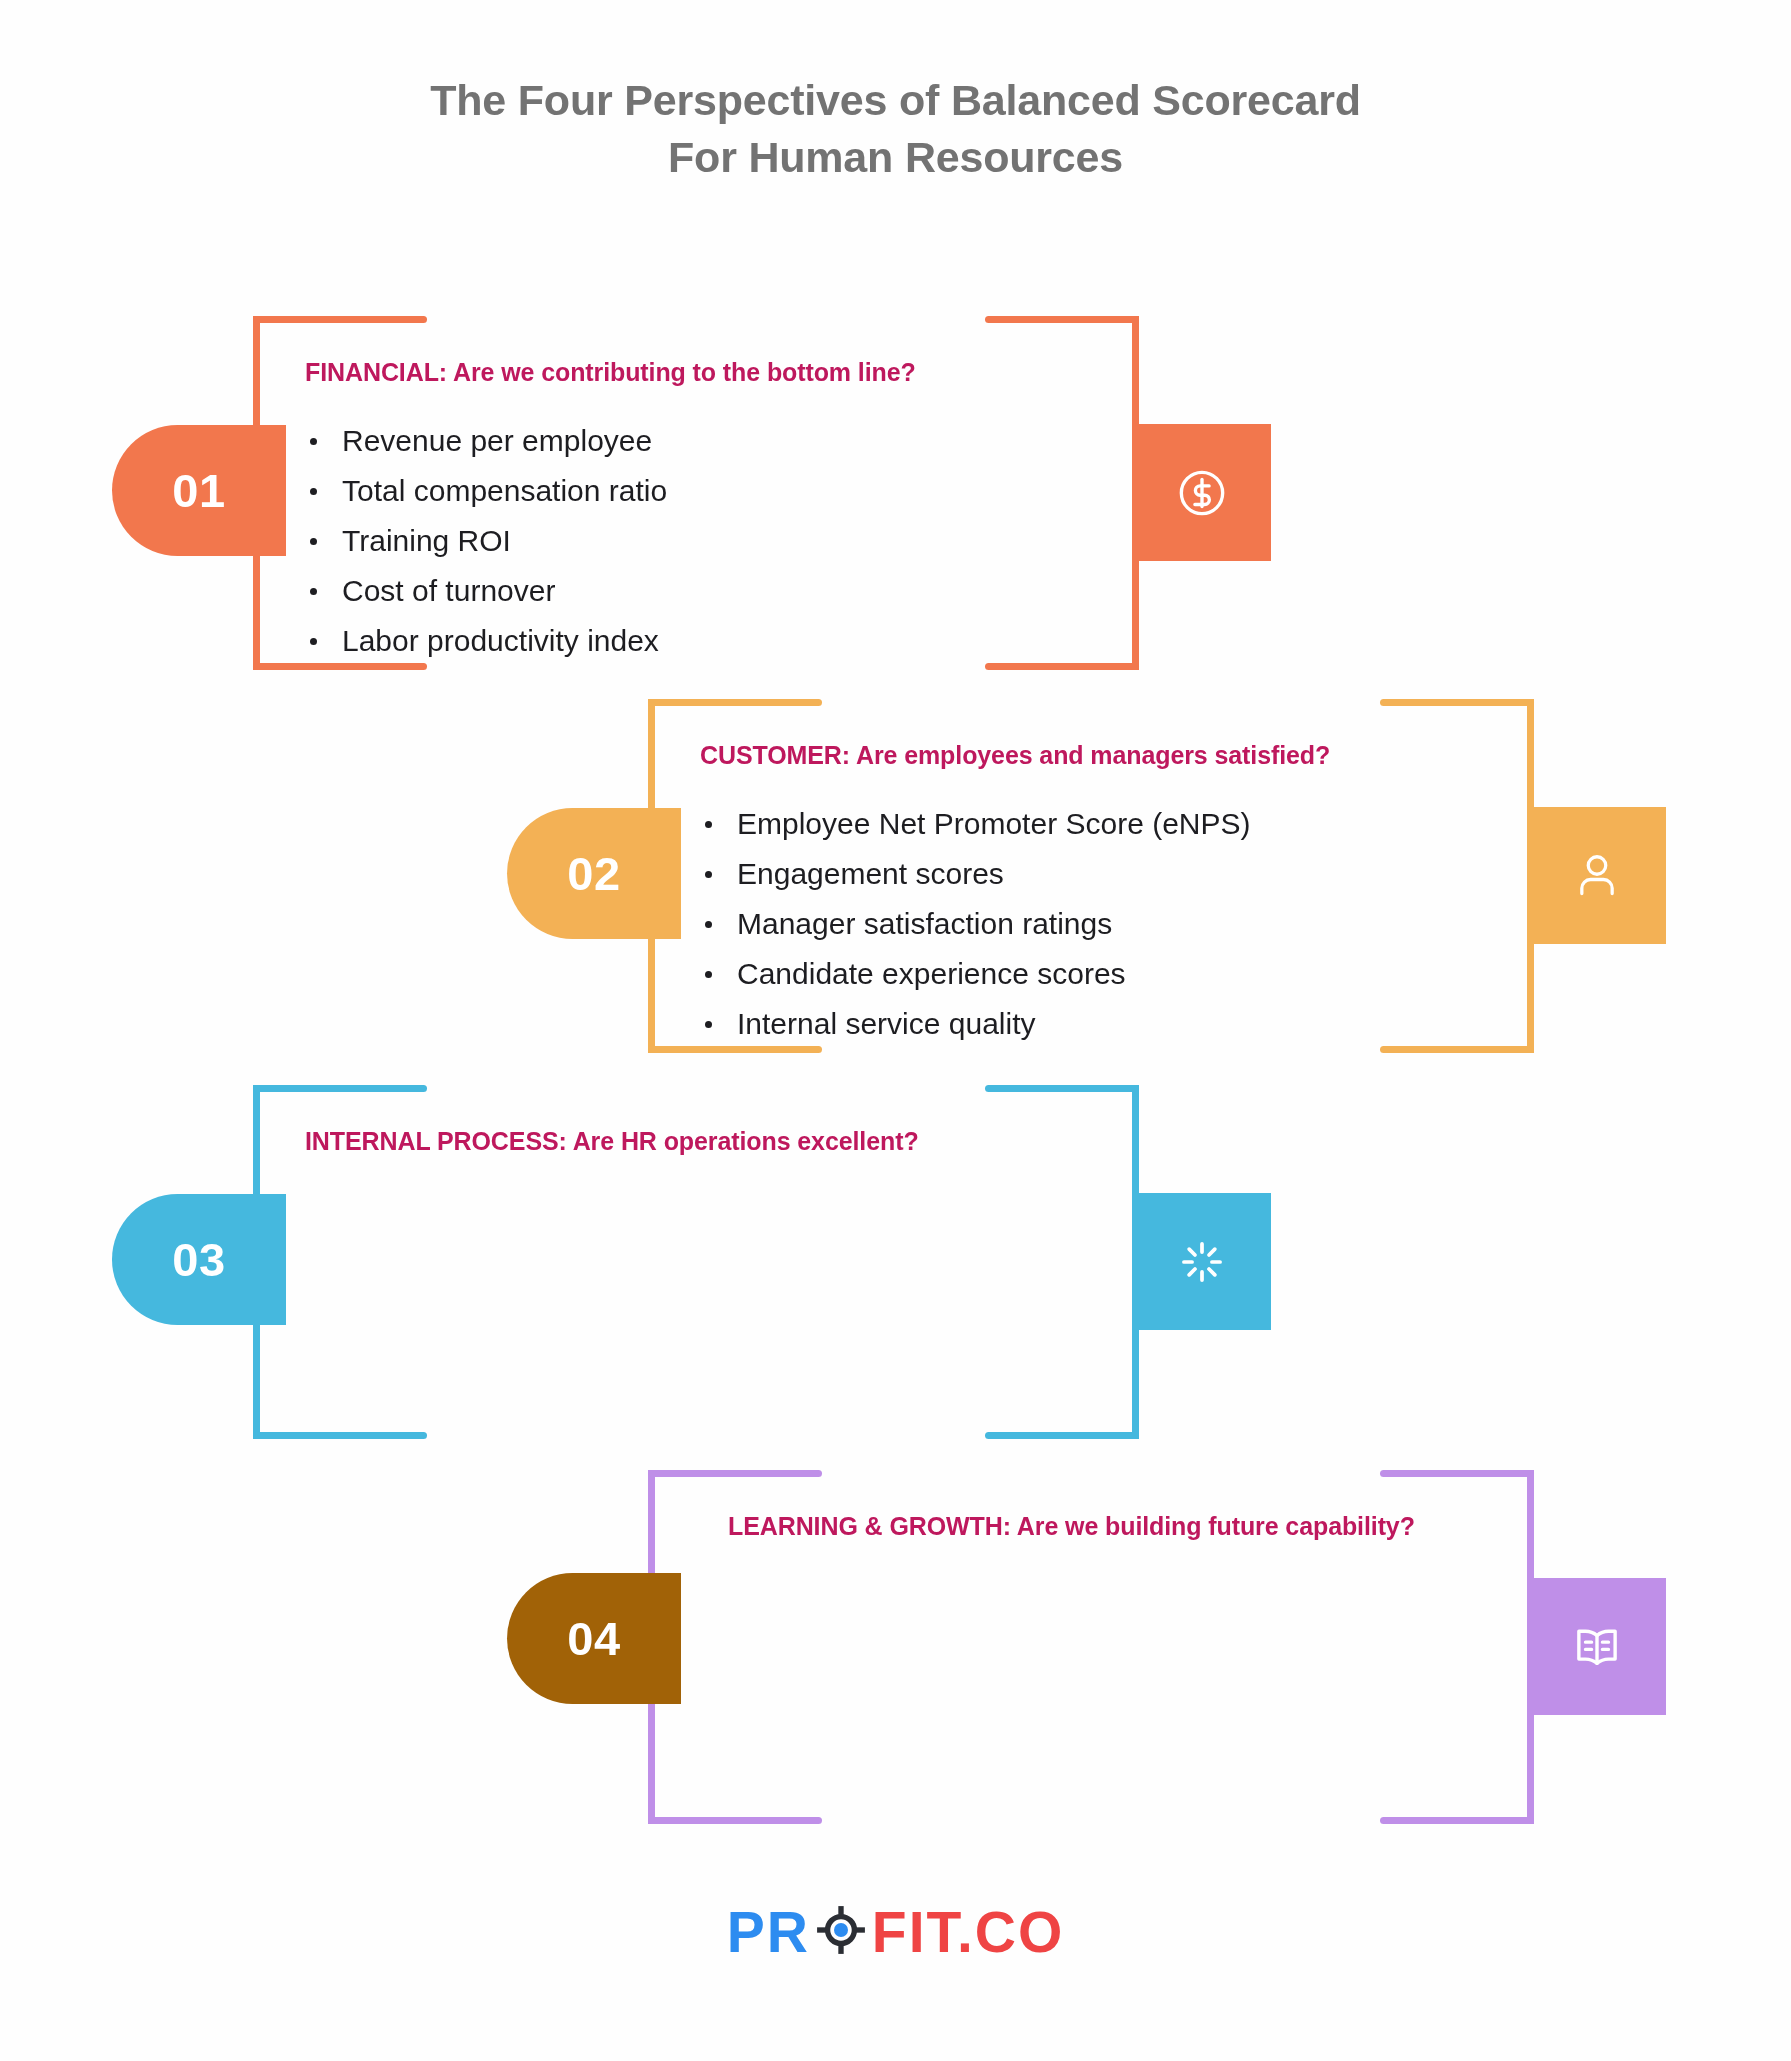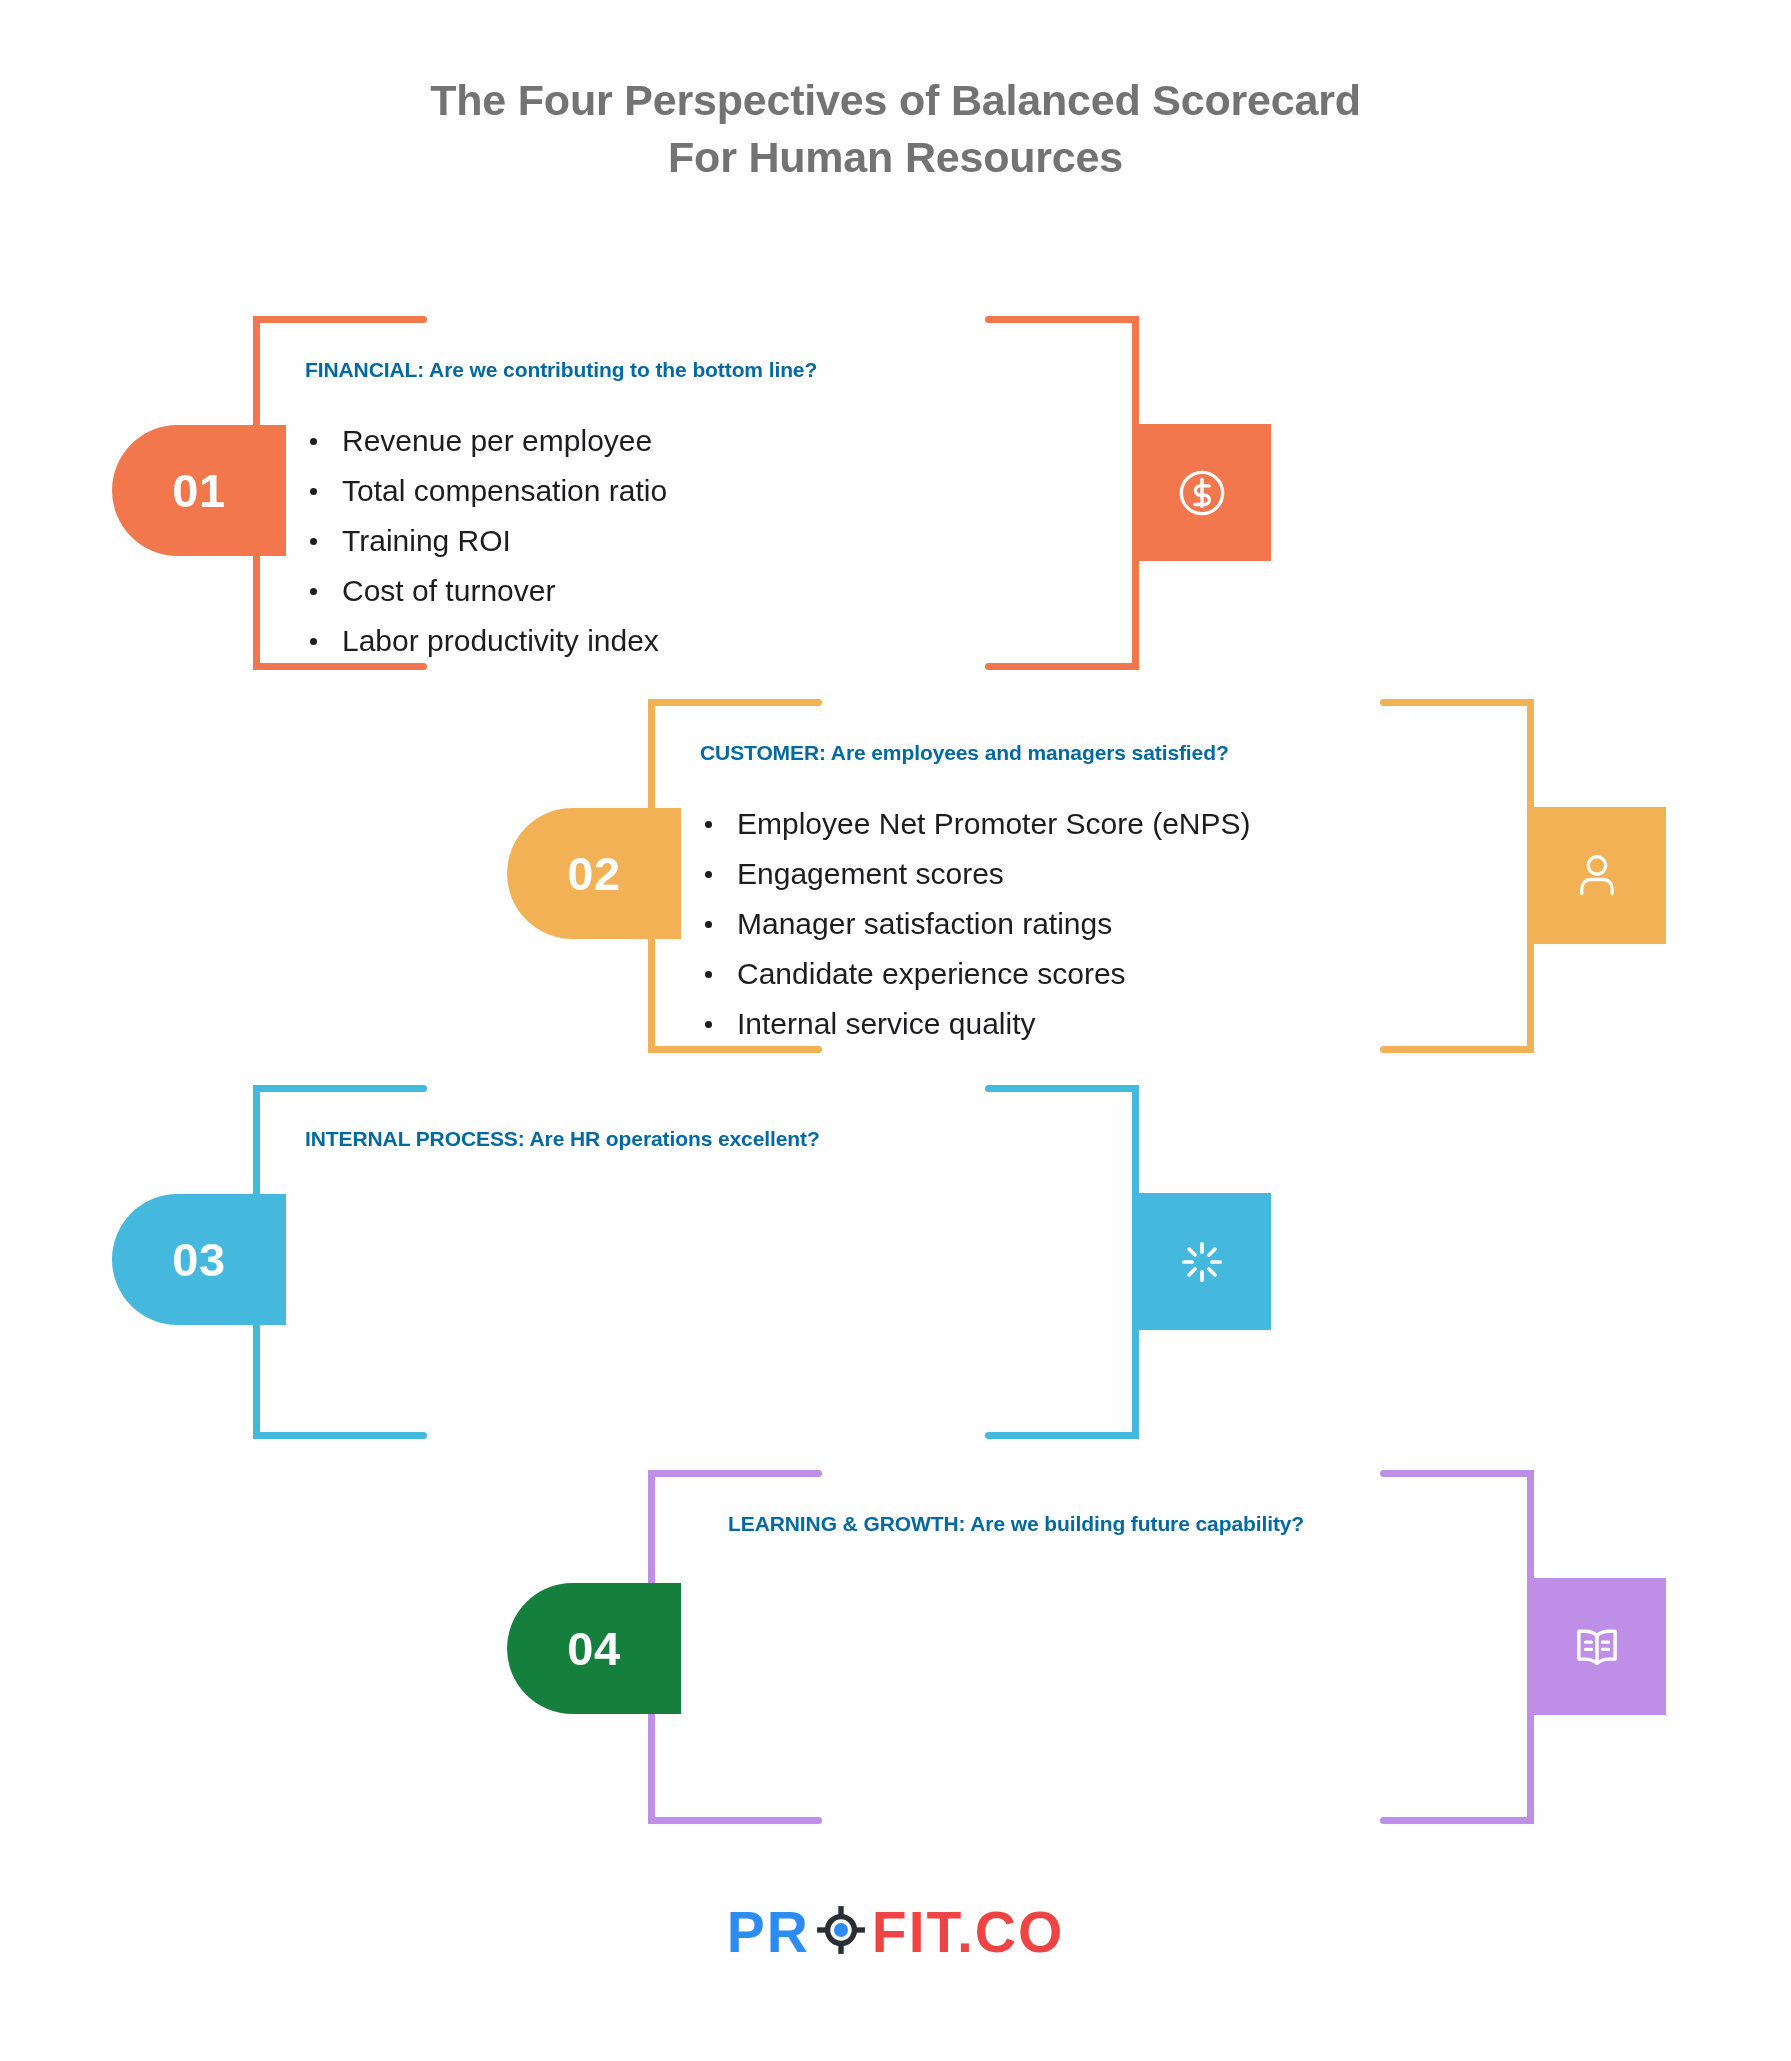--- a/index.html
+++ b/index.html
@@ -53,21 +53,21 @@
   .icon-block {
     position: absolute;
     width: 139px; height: 137px;
     display: flex; align-items: center; justify-content: center;
   }
   .icon-block svg { display: block; }
 
   
   .card-heading {
     position: absolute;
-    font-size: 21px; font-weight: 700; color: #0369a1;
+    font-size: 25px; font-weight: 700; color: #be185d;
     letter-spacing: -0.1px; white-space: nowrap;
   }
   .bullets { position: absolute; list-style: none; }
   .bullets li {
     position: relative;
     font-size: 30px; color: #1d1d21; font-weight: 400;
     line-height: 1; height: 50px; padding-left: 37px;
     display: flex; align-items: center; white-space: nowrap;
   }
   .bullets li::before {
@@ -189,21 +189,21 @@
 
   <div class="card" id="card-3" style="left:648px; top:1470px; width:886px; height:354px;">
     <div class="frame">
       <div class="v-left" style="background: rgb(191, 143, 232);"></div>
       <div class="v-right" style="background: rgb(191, 143, 232);"></div>
       <div class="h tl" style="background: rgb(191, 143, 232);"></div>
       <div class="h bl" style="background: rgb(191, 143, 232);"></div>
       <div class="h tr" style="background: rgb(191, 143, 232);"></div>
       <div class="h br" style="background: rgb(191, 143, 232);"></div>
     </div>
-    <div class="badge" style="left: -141px; top: 113px; background: #15803d; align-items: center;">
+    <div class="badge" style="left: -141px; top: 103px; background: #a16207; align-items: center;">
       <span>04</span>
     </div>
     <div class="icon-block" style="left: 879px; top: 108px; background: rgb(191, 143, 232);">
       <span>
         <svg width="58" height="58" viewBox="0 0 48 48" fill="none" stroke="#ffffff" stroke-width="2.8" stroke-linecap="round" stroke-linejoin="round">
           <path d="M24 14.5c-2.6-2.2-6-3.5-9.5-3.5H9v23h5.5c3.5 0 6.9 1.3 9.5 3.5"></path>
           <path d="M24 14.5c2.6-2.2 6-3.5 9.5-3.5H39v23h-5.5c-3.5 0-6.9 1.3-9.5 3.5"></path>
           <path d="M24 14.5v23"></path>
           <path d="M14.5 20h5M14.5 26h5M28.5 20h5M28.5 26h5"></path>
         </svg>

